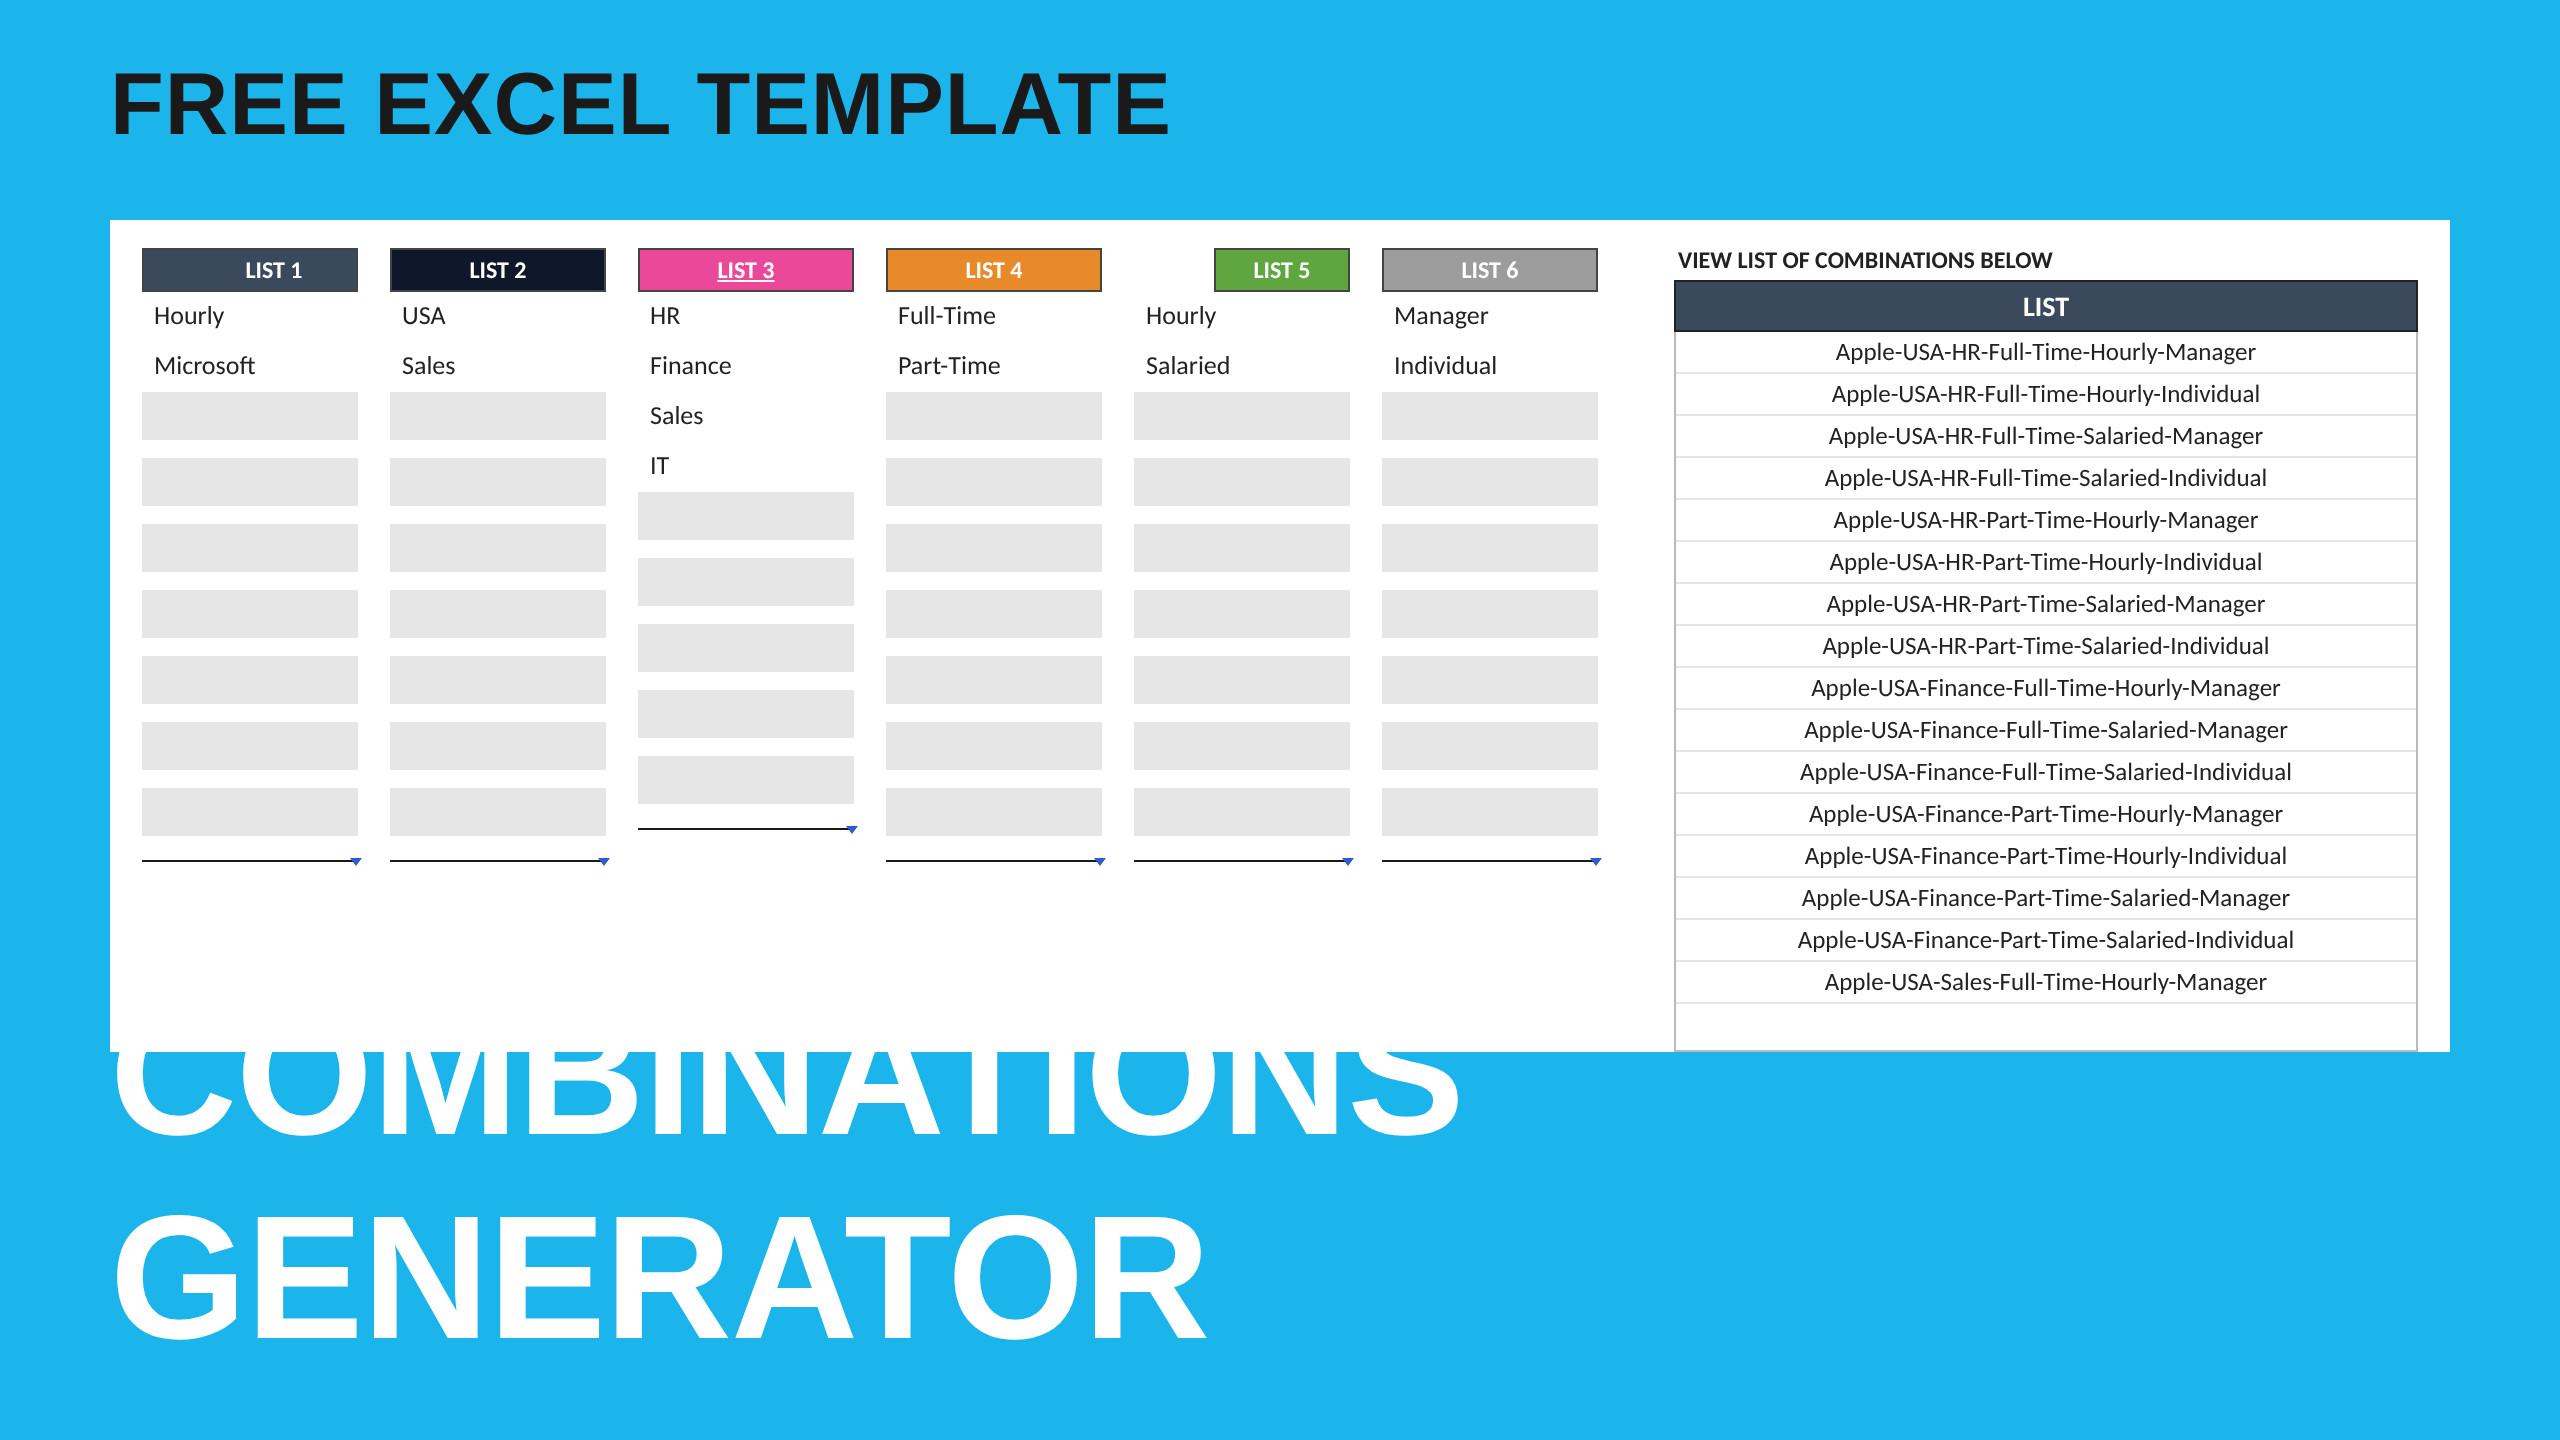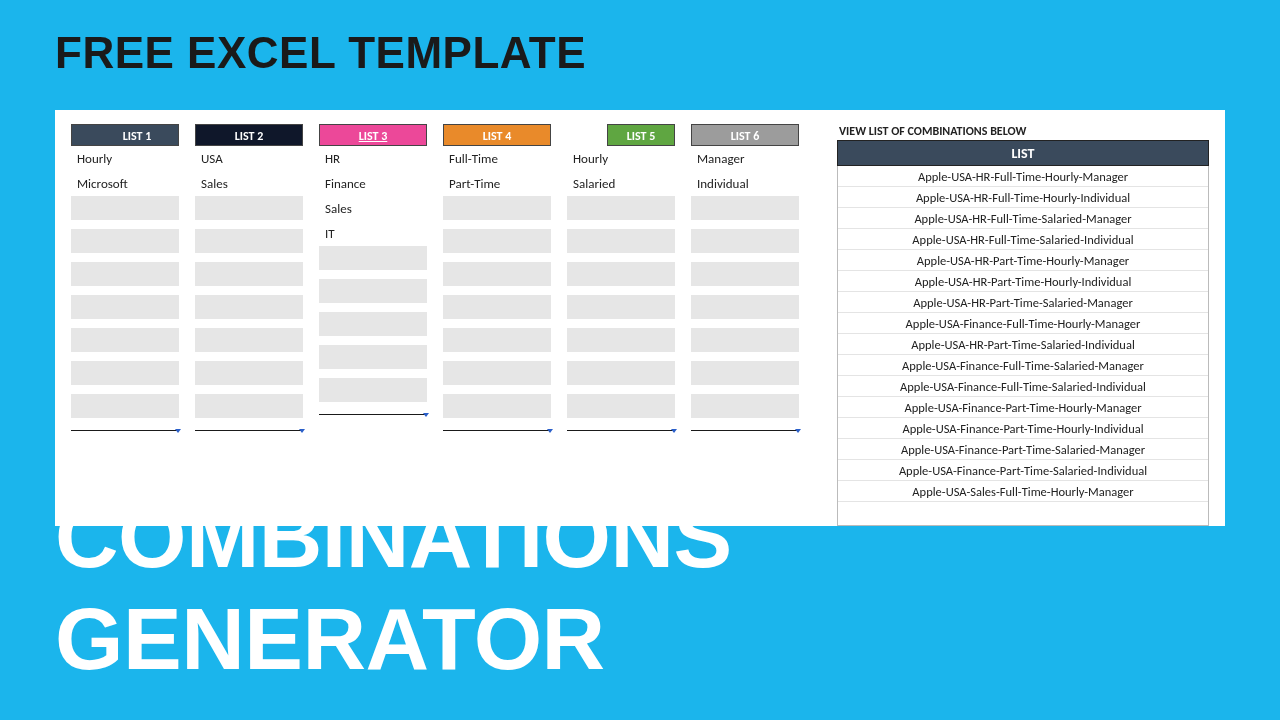--- a/index.html
+++ b/index.html
@@ -265,22 +265,22 @@
     <div class="results-caption">VIEW LIST OF COMBINATIONS BELOW</div>
     <div class="results-header">LIST</div>
     <div class="results-body">
         <div class="result-row">Apple-USA-HR-Full-Time-Hourly-Manager</div>
         <div class="result-row">Apple-USA-HR-Full-Time-Hourly-Individual</div>
         <div class="result-row">Apple-USA-HR-Full-Time-Salaried-Manager</div>
         <div class="result-row">Apple-USA-HR-Full-Time-Salaried-Individual</div>
         <div class="result-row">Apple-USA-HR-Part-Time-Hourly-Manager</div>
         <div class="result-row">Apple-USA-HR-Part-Time-Hourly-Individual</div>
         <div class="result-row">Apple-USA-HR-Part-Time-Salaried-Manager</div>
+        <div class="result-row">Apple-USA-HR-Part-Time-Salaried-Individual</div>
         <div class="result-row">Apple-USA-Finance-Full-Time-Hourly-Manager</div>
-        <div class="result-row">Apple-USA-HR-Part-Time-Salaried-Individual</div>
         <div class="result-row">Apple-USA-Finance-Full-Time-Salaried-Manager</div>
         <div class="result-row">Apple-USA-Finance-Full-Time-Salaried-Individual</div>
         <div class="result-row">Apple-USA-Finance-Part-Time-Hourly-Manager</div>
         <div class="result-row">Apple-USA-Finance-Part-Time-Hourly-Individual</div>
         <div class="result-row">Apple-USA-Finance-Part-Time-Salaried-Manager</div>
         <div class="result-row">Apple-USA-Finance-Part-Time-Salaried-Individual</div>
         <div class="result-row">Apple-USA-Sales-Full-Time-Hourly-Manager</div>
       </div>
   </div>
 </div>

